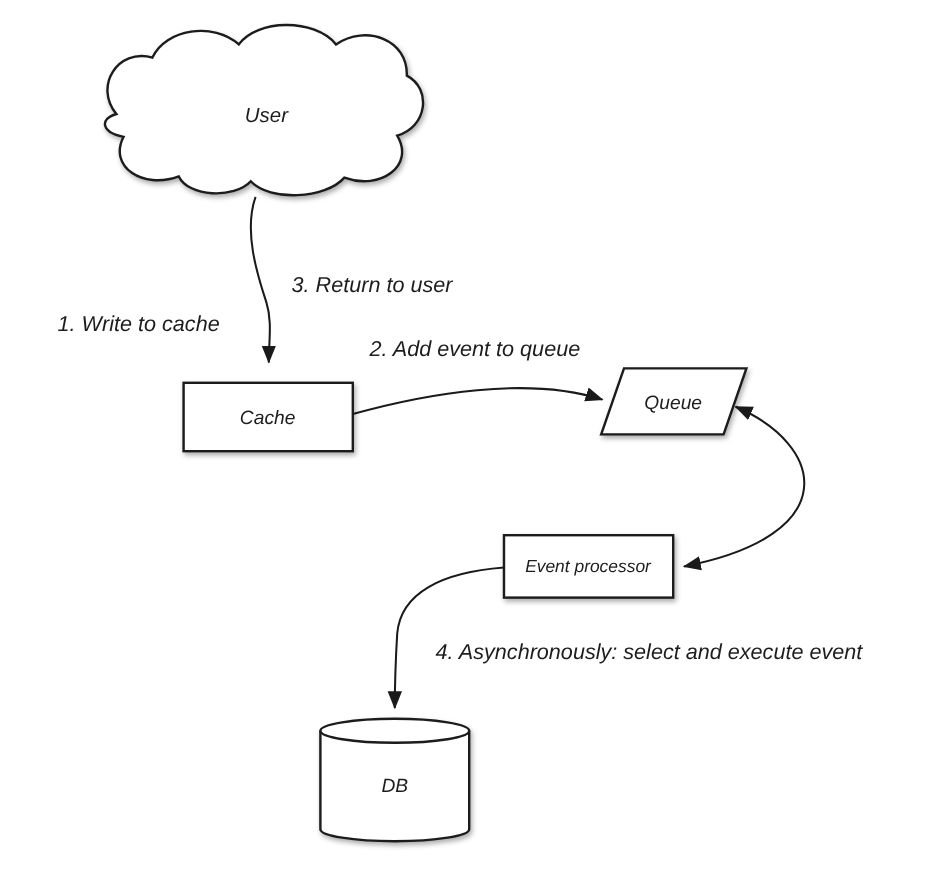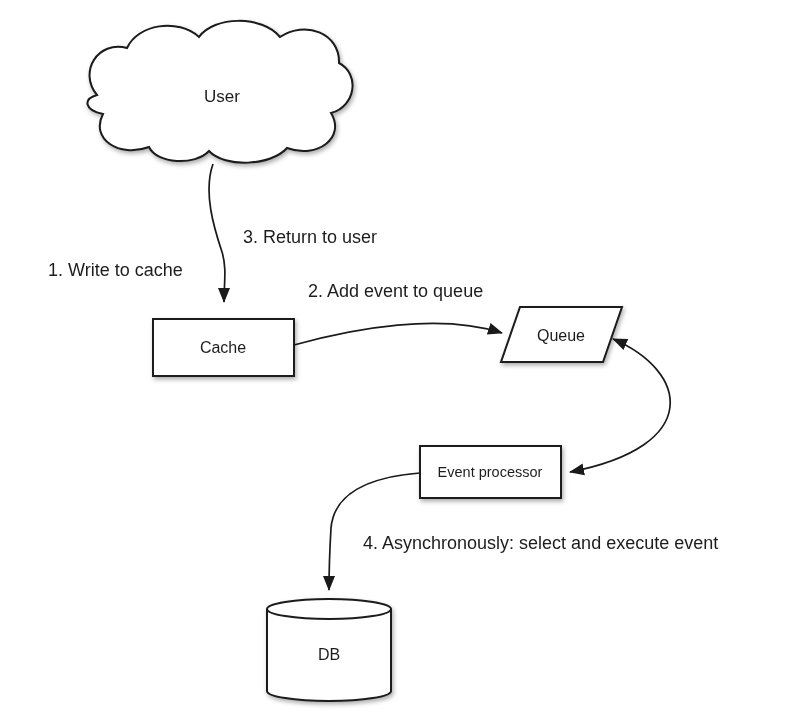--- a/index.html
+++ b/index.html
@@ -9,21 +9,21 @@
     --shape-fill: #ffffff;
   }
   * { box-sizing: border-box; }
   html, body {
     margin: 0; padding: 0;
     width: 786px; height: 728px;
     background: var(--background);
     font-family: "Liberation Sans", sans-serif;
     overflow: hidden;
   }
-  .diagram-wrap { width: 786px; height: 728px; position: relative; }
+  .diagram-wrap { width: 786px; height: 728px; position: relative; font-style: italic; }
   svg { display: block; }
   .shape {
     fill: var(--shape-fill);
     stroke: var(--stroke);
     stroke-width: 2;
   }
   .edge {
     fill: none;
     stroke: var(--stroke);
     stroke-width: 1.7;

